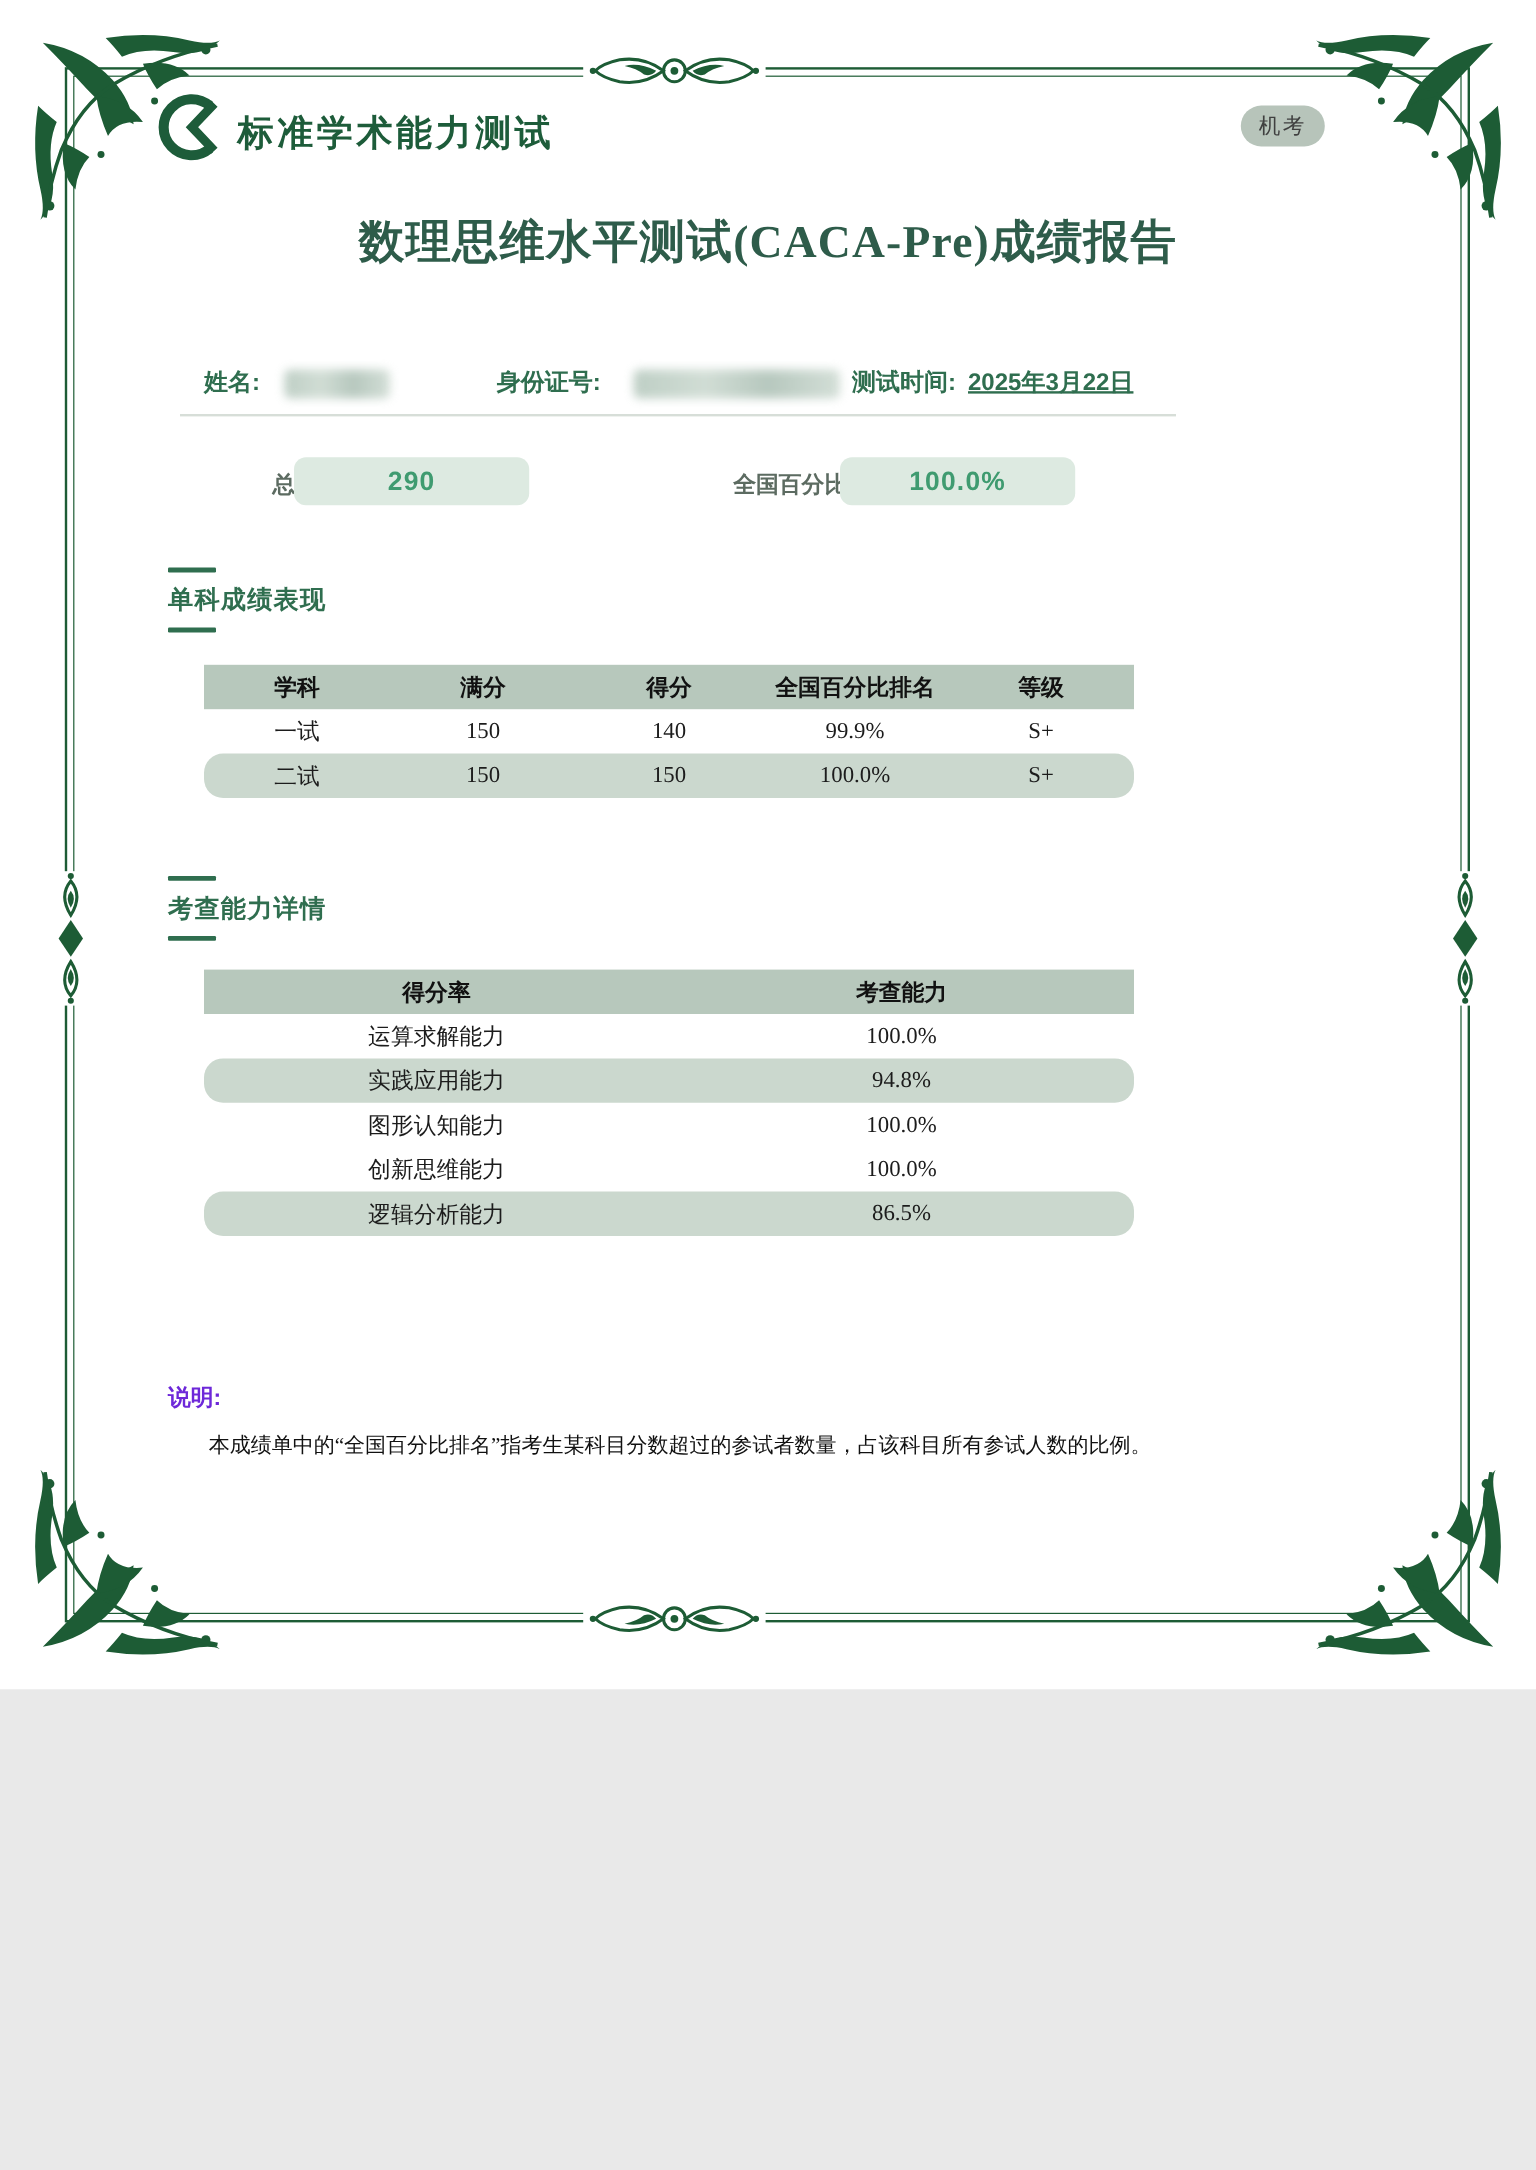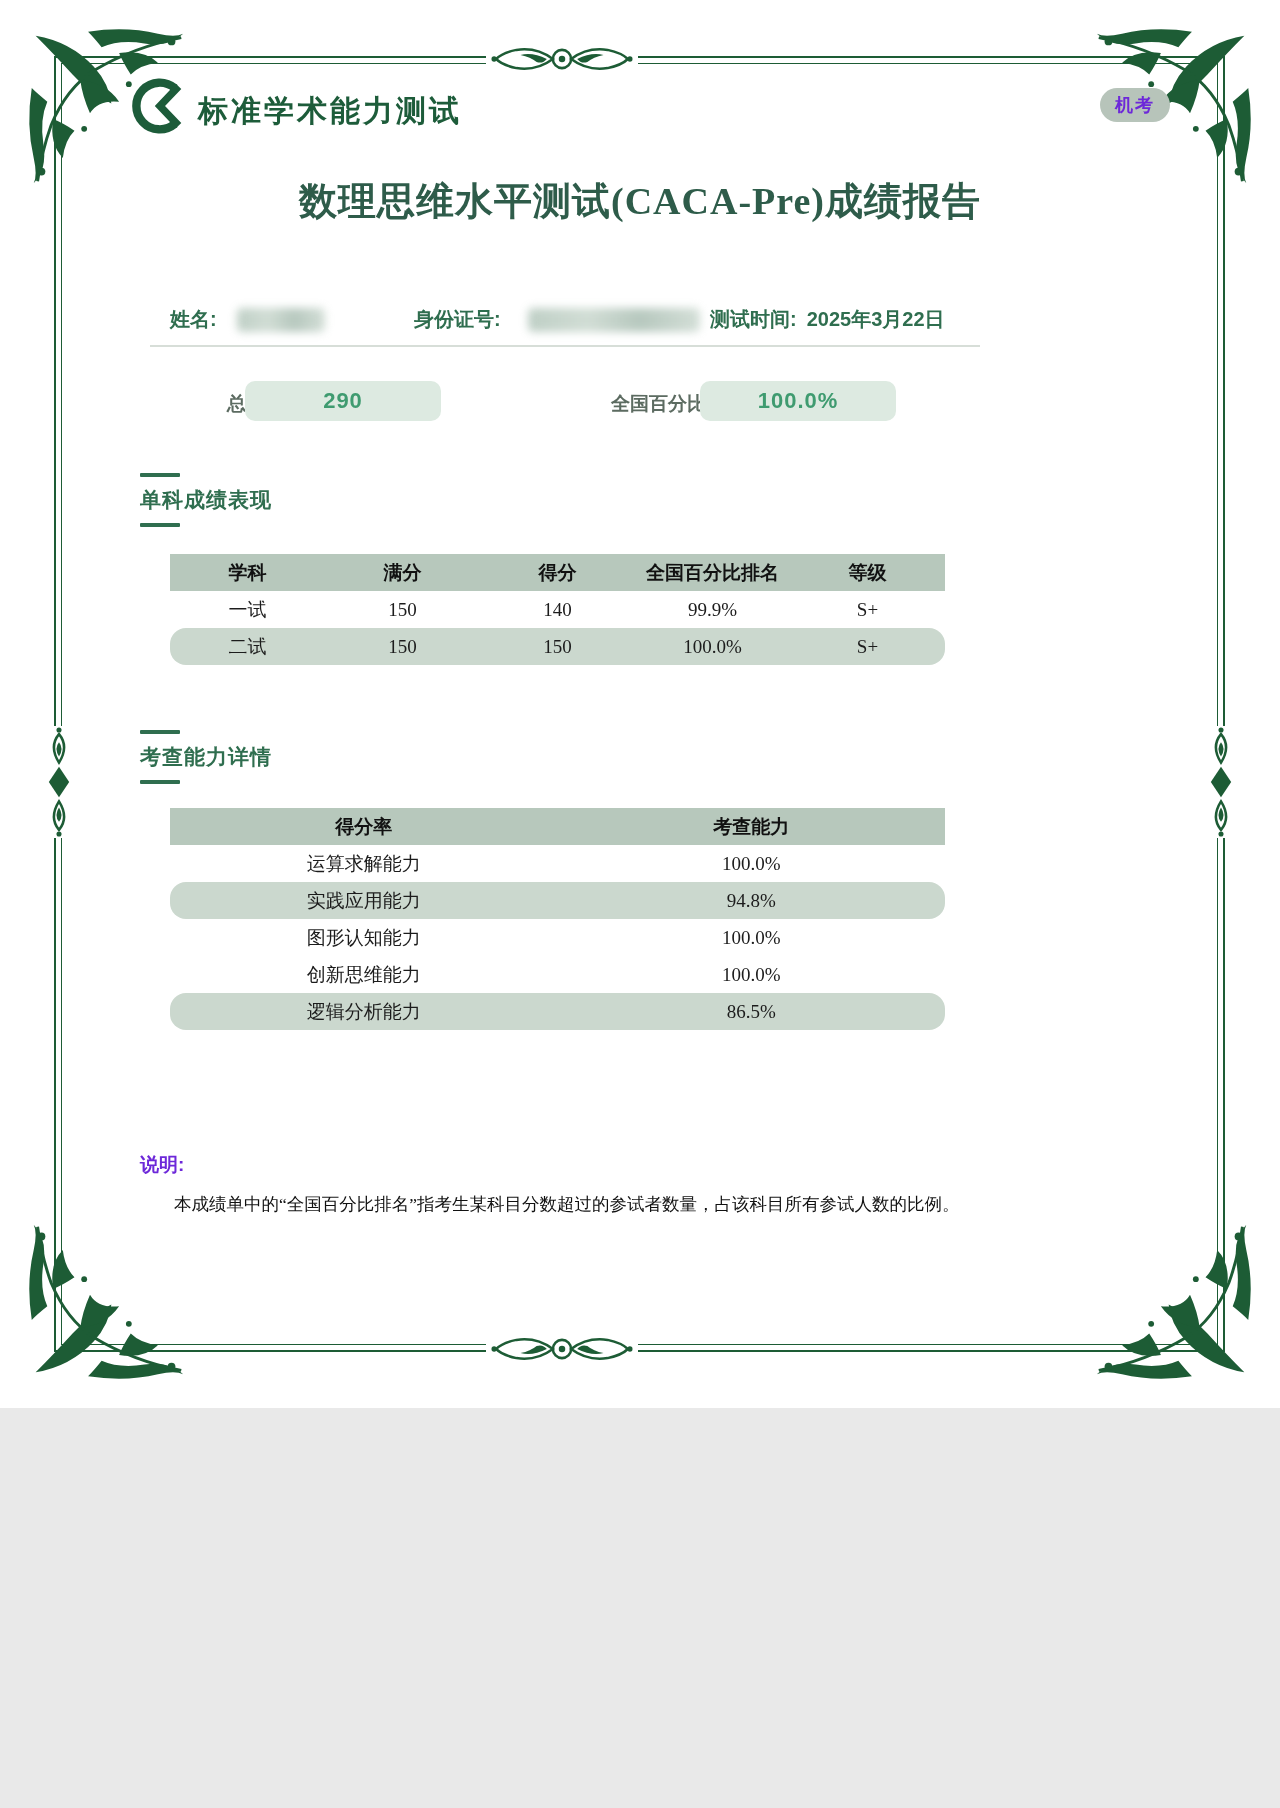--- a/index.html
+++ b/index.html
@@ -31,33 +31,33 @@
   .center-orn{position:absolute;left:486px;width:152px;height:46px;background:#fff;}
   .center-orn.top{top:36px;}
   .center-orn.bottom{bottom:36px;transform:scaleY(-1);}
   .side-orn{position:absolute;top:726px;width:38px;height:112px;background:#fff;}
   .side-orn.left{left:40px;}
   .side-orn.right{right:40px;transform:scaleX(-1);}
   
   .logo{position:absolute;left:131px;top:78px;width:56px;height:56px;}
   .brand{position:absolute;left:198px;top:91px;font-size:30px;font-weight:700;
          color:var(--brand-green);letter-spacing:3px;}
-  .badge{position:absolute;left:1100px;top:88px;width:70px;height:34px;border-radius:17px;
-         background:var(--badge-bg);color:#6d28d9;display:flex;align-items:center;justify-content:center;
-         font-family:"Liberation Serif","DejaVu Serif",serif;font-size:18px;letter-spacing:2px;font-weight:bold;}
+  .badge{position:absolute;left:1034px;top:88px;width:70px;height:34px;border-radius:17px;
+         background:var(--badge-bg);color:#404040;display:flex;align-items:center;justify-content:center;
+         font-family:"Liberation Serif","DejaVu Serif",serif;font-size:18px;letter-spacing:2px;}
   
   .title{position:absolute;left:0;right:0;top:176px;text-align:center;
          font-family:"Liberation Serif","DejaVu Serif",serif;font-weight:700;font-size:38px;
          color:var(--title-green);letter-spacing:1px;}
   
   .info-label{position:absolute;top:304px;font-size:20px;font-weight:700;color:var(--label-green);line-height:30px;}
   .lbl-name{left:170px;}
   .lbl-id{left:414px;}
   .info-time{position:absolute;left:710px;top:304px;font-size:20px;font-weight:700;color:var(--label-green);line-height:30px;}
-  .info-time .val{margin-left:10px;}
+  .info-time .val{margin-left:10px;text-decoration:underline;}
   .redacted{position:absolute;top:308px;height:24px;border-radius:5px;
             background:linear-gradient(90deg,#a9bfb2 0%,#c2d2c7 35%,#9fb6a9 65%,#c5d4ca 100%);
             filter:blur(4px);opacity:.75;}
   .blob-name{left:237px;width:88px;}
   .blob-id{left:528px;width:172px;}
   .info-line{position:absolute;left:150px;top:345px;width:830px;height:2px;background:#d7ded8;}
   
   .sum-label{position:absolute;top:391px;font-size:19px;font-weight:700;color:var(--muted-label);margin-left:28px;}
   .sum-label.first{left:199px;}
   .sum-label.second{left:583px;}

